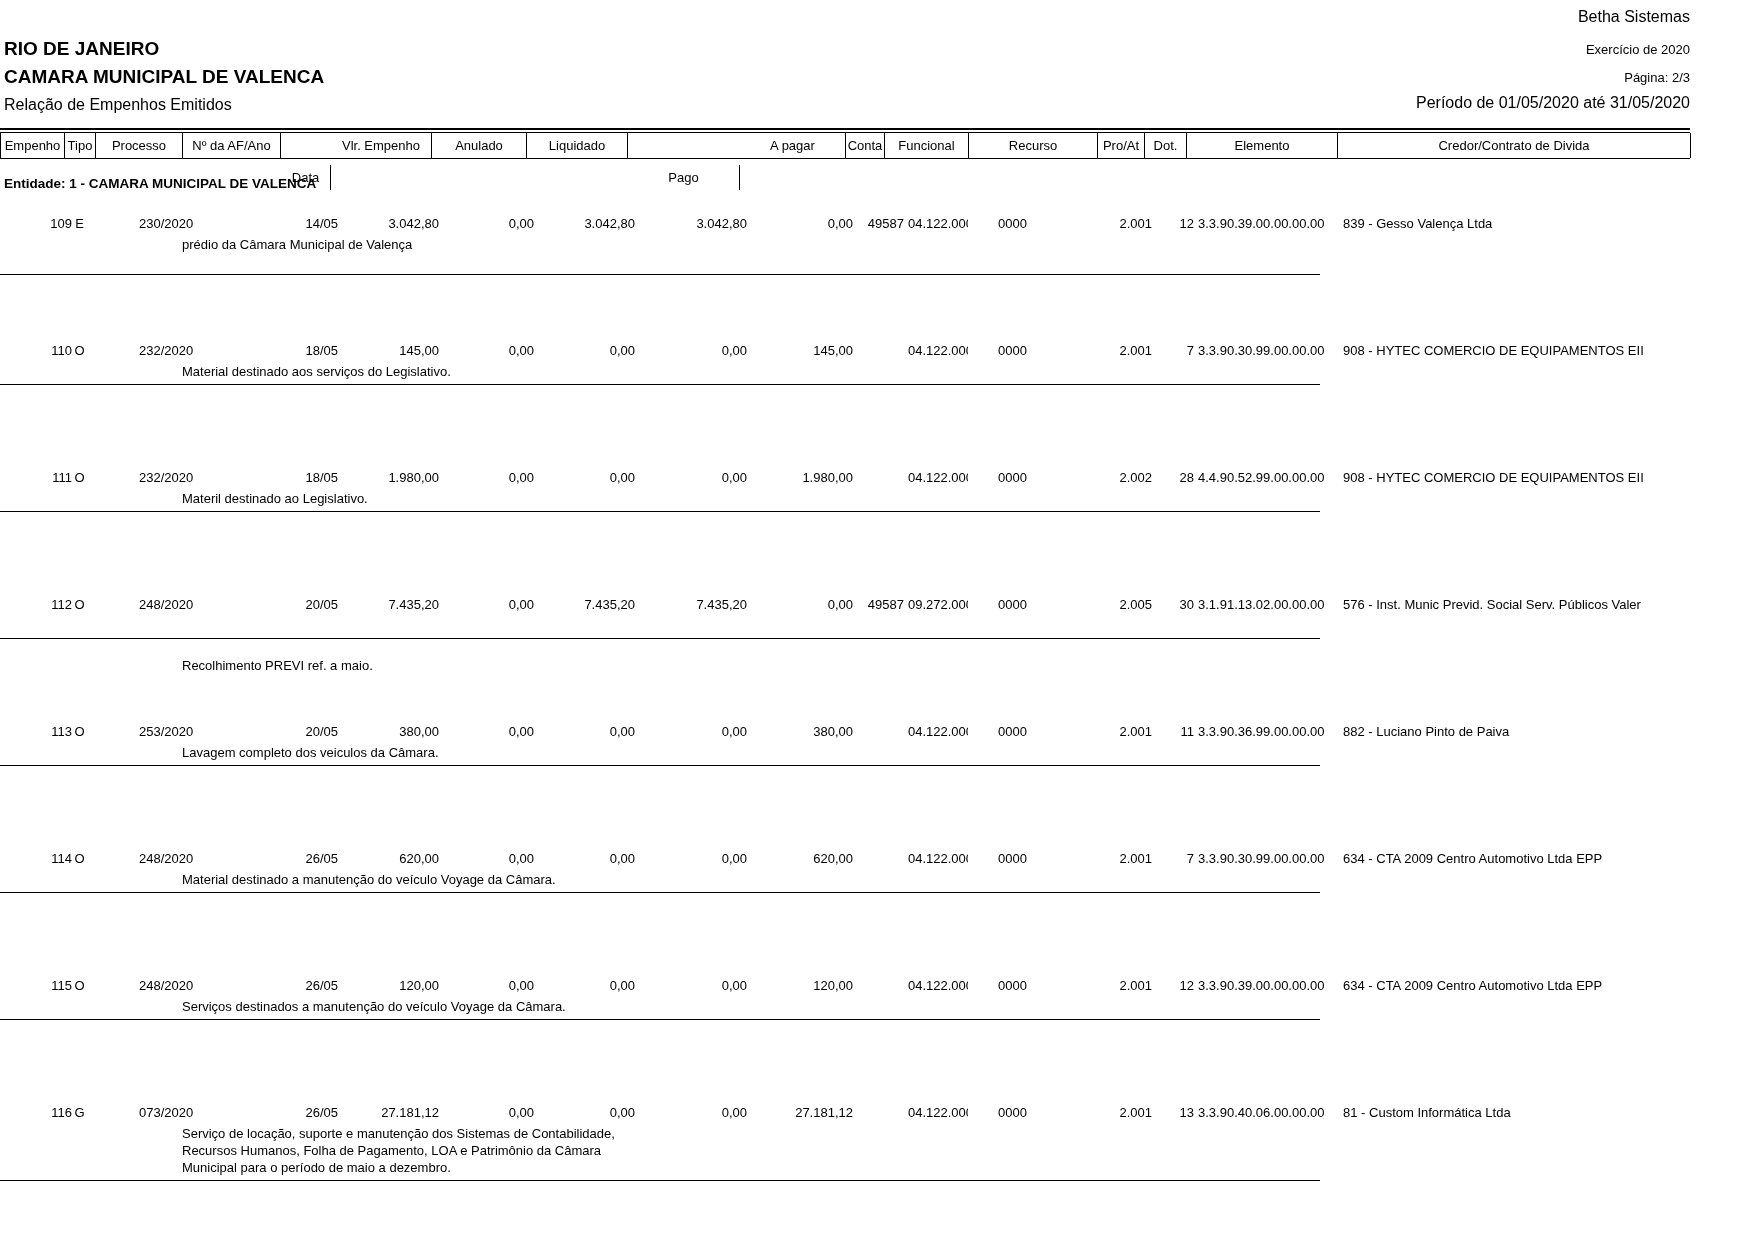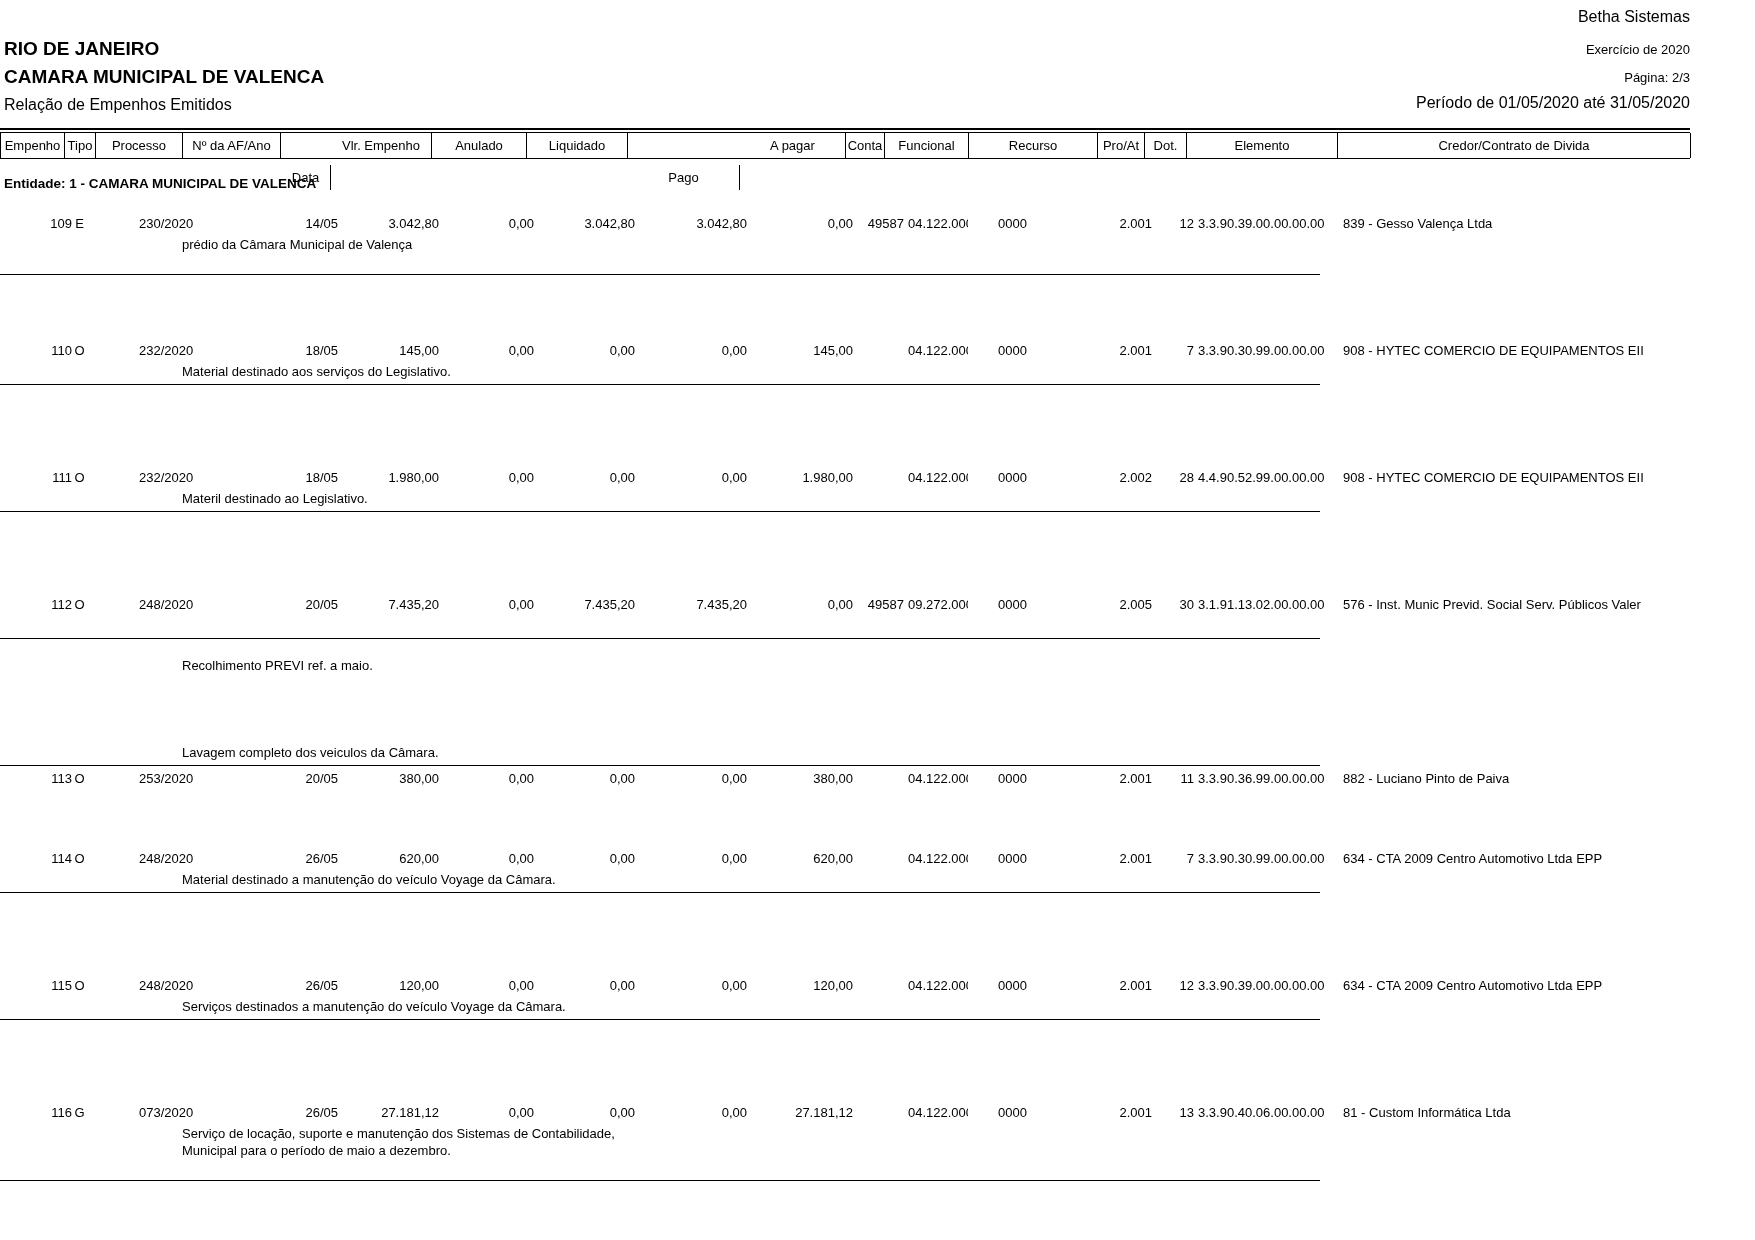--- a/index.html
+++ b/index.html
@@ -174,21 +174,21 @@
         <div class="cell recurso" style="width: 129px;">0000</div>
         <div class="cell ra" style="width: 47px;">2.005</div>
         <div class="cell ra" style="width: 42px;">30</div>
         <div class="cell elemento" style="width: 151px;">3.1.91.13.02.00.00.00</div>
         <div class="cell credor" style="width: 353px;">576 - Inst. Munic Previd. Social Serv. Públicos Valer</div>
       </div>
       <div class="descblock" style="top: 617px; margin-top: 40px;">
         <div class="descline">Recolhimento PREVI ref. a maio.</div>
       </div>
       <div class="sep" style="top: 638px;"></div>
-      <div class="rowline" style="top: 723px; margin-top: 47px;">
+      <div class="rowline" style="top: 723px;">
         <div class="cell ra" style="width: 64px;">113</div>
         <div class="cell tipo" style="width: 31px;">O</div>
         <div class="cell processo" style="width: 87px;">253/2020</div>
         <div class="cell ra" style="width: 98px;"></div>
         <div class="cell ra" style="width: 50px;">20/05</div>
         <div class="cell ra" style="width: 101px;">380,00</div>
         <div class="cell ra" style="width: 95px;">0,00</div>
         <div class="cell ra" style="width: 101px;">0,00</div>
         <div class="cell ra" style="width: 112px;">0,00</div>
         <div class="cell ra" style="width: 106px;">380,00</div>
@@ -264,18 +264,19 @@
         <div class="cell conta" style="width: 39px;"></div>
         <div class="cell funcional" style="width: 84px;">04.122.0001</div>
         <div class="cell recurso" style="width: 129px;">0000</div>
         <div class="cell ra" style="width: 47px;">2.001</div>
         <div class="cell ra" style="width: 42px;">13</div>
         <div class="cell elemento" style="width: 151px;">3.3.90.40.06.00.00.00</div>
         <div class="cell credor" style="width: 353px;">81 - Custom Informática Ltda</div>
       </div>
       <div class="descblock" style="top: 1125px;">
         <div class="descline">Serviço de locação, suporte e manutenção dos Sistemas de Contabilidade,</div>
+        <div class="descline">Recursos Humanos, Folha de Pagamento, LOA e Patrimônio da Câmara</div>
         <div class="descline">Municipal para o período de maio a dezembro.</div>
       </div>
       <div class="sep" style="top: 1180px;"></div>
     </div>
 
 </div>
 
 </body></html>

